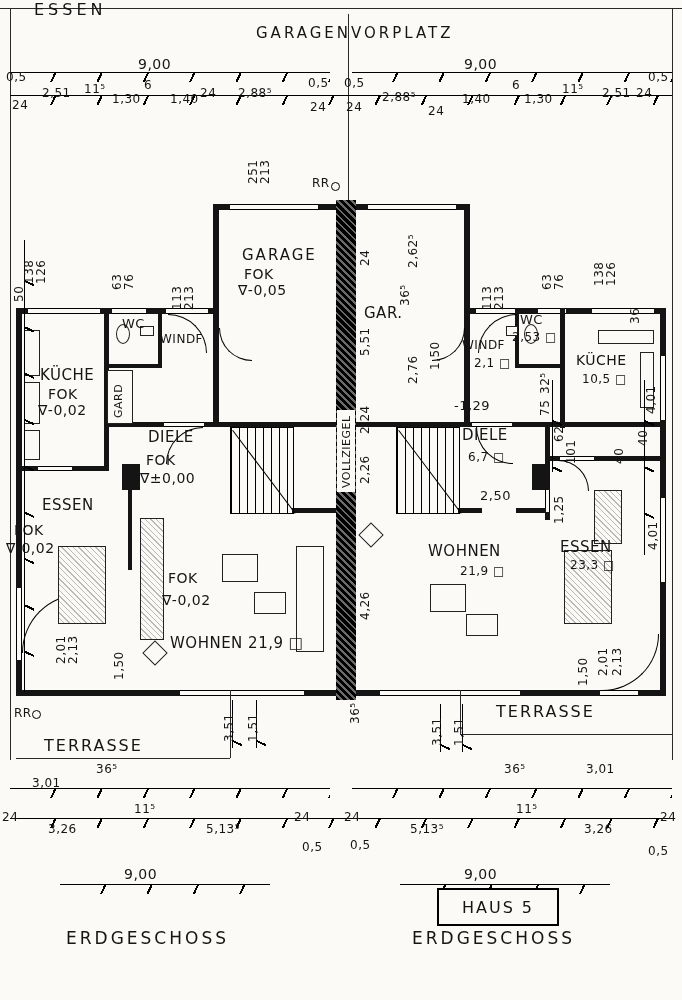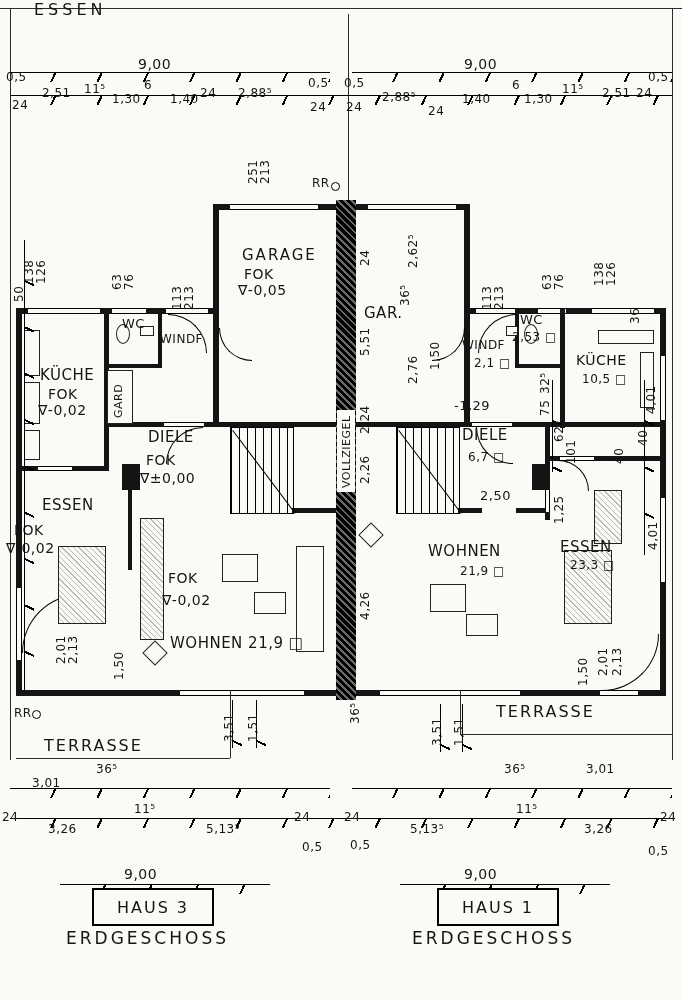--- a/index.html
+++ b/index.html
@@ -40,20 +40,21 @@
 <body>
 
 <div class="page">
 
   <div class="thin" style="left:0;top:8px;width:682px;height:1px"></div>
   <div class="thin" style="left:10px;top:8px;width:1px;height:752px"></div>
   <div class="thin" style="left:672px;top:8px;width:1px;height:752px"></div>
   <div class="thin" style="left:348px;top:14px;width:1px;height:188px"></div>
 
   <span class="lbl s16 ls4" style="left:34px;top:0">ESSEN</span>
+  <span class="lbl s15 ls3" style="left:256px;top:24px">GARAGENVORPLATZ</span>
 
   <div class="dim" style="left:10px;top:72px;width:320px"></div>
   <div class="dim" style="left:352px;top:72px;width:320px"></div>
   <div class="dim" style="left:10px;top:95px;width:662px"></div>
 
   <span class="lbl s12" style="left:6px;top:70px">0,5</span>
   <span class="lbl s12" style="left:12px;top:98px">24</span>
   <span class="lbl s14" style="left:138px;top:56px">9,00</span>
   <span class="lbl s12" style="left:42px;top:86px">2,51</span>
   <span class="lbl s12" style="left:84px;top:82px">11⁵</span>
@@ -285,22 +286,19 @@
   <span class="lbl s12" style="left:410px;top:822px">5,13⁵</span>
   <span class="lbl s12" style="left:516px;top:802px">11⁵</span>
   <span class="lbl s12" style="left:504px;top:762px">36⁵</span>
   <span class="lbl s12" style="left:586px;top:762px">3,01</span>
   <span class="lbl s12" style="left:584px;top:822px">3,26</span>
   <span class="lbl s12" style="left:660px;top:810px">24</span>
   <span class="lbl s12" style="left:648px;top:844px">0,5</span>
   <span class="lbl s14" style="left:124px;top:866px">9,00</span>
   <span class="lbl s14" style="left:464px;top:866px">9,00</span>
 
-  <div class="box" style="left:92px;top:888px;width:118px;height:34px">
-    <span>HAUS 3</span>
-  </div>
   <div class="box" style="left:437px;top:888px;width:118px;height:34px">
-    <span>HAUS 1</span>
+    <span>HAUS 5</span>
   </div>
   <span class="lbl s17 ls3" style="left:66px;top:928px">ERDGESCHOSS</span>
   <span class="lbl s17 ls3" style="left:412px;top:928px">ERDGESCHOSS</span>
 
 </div>
 
 </body></html>

